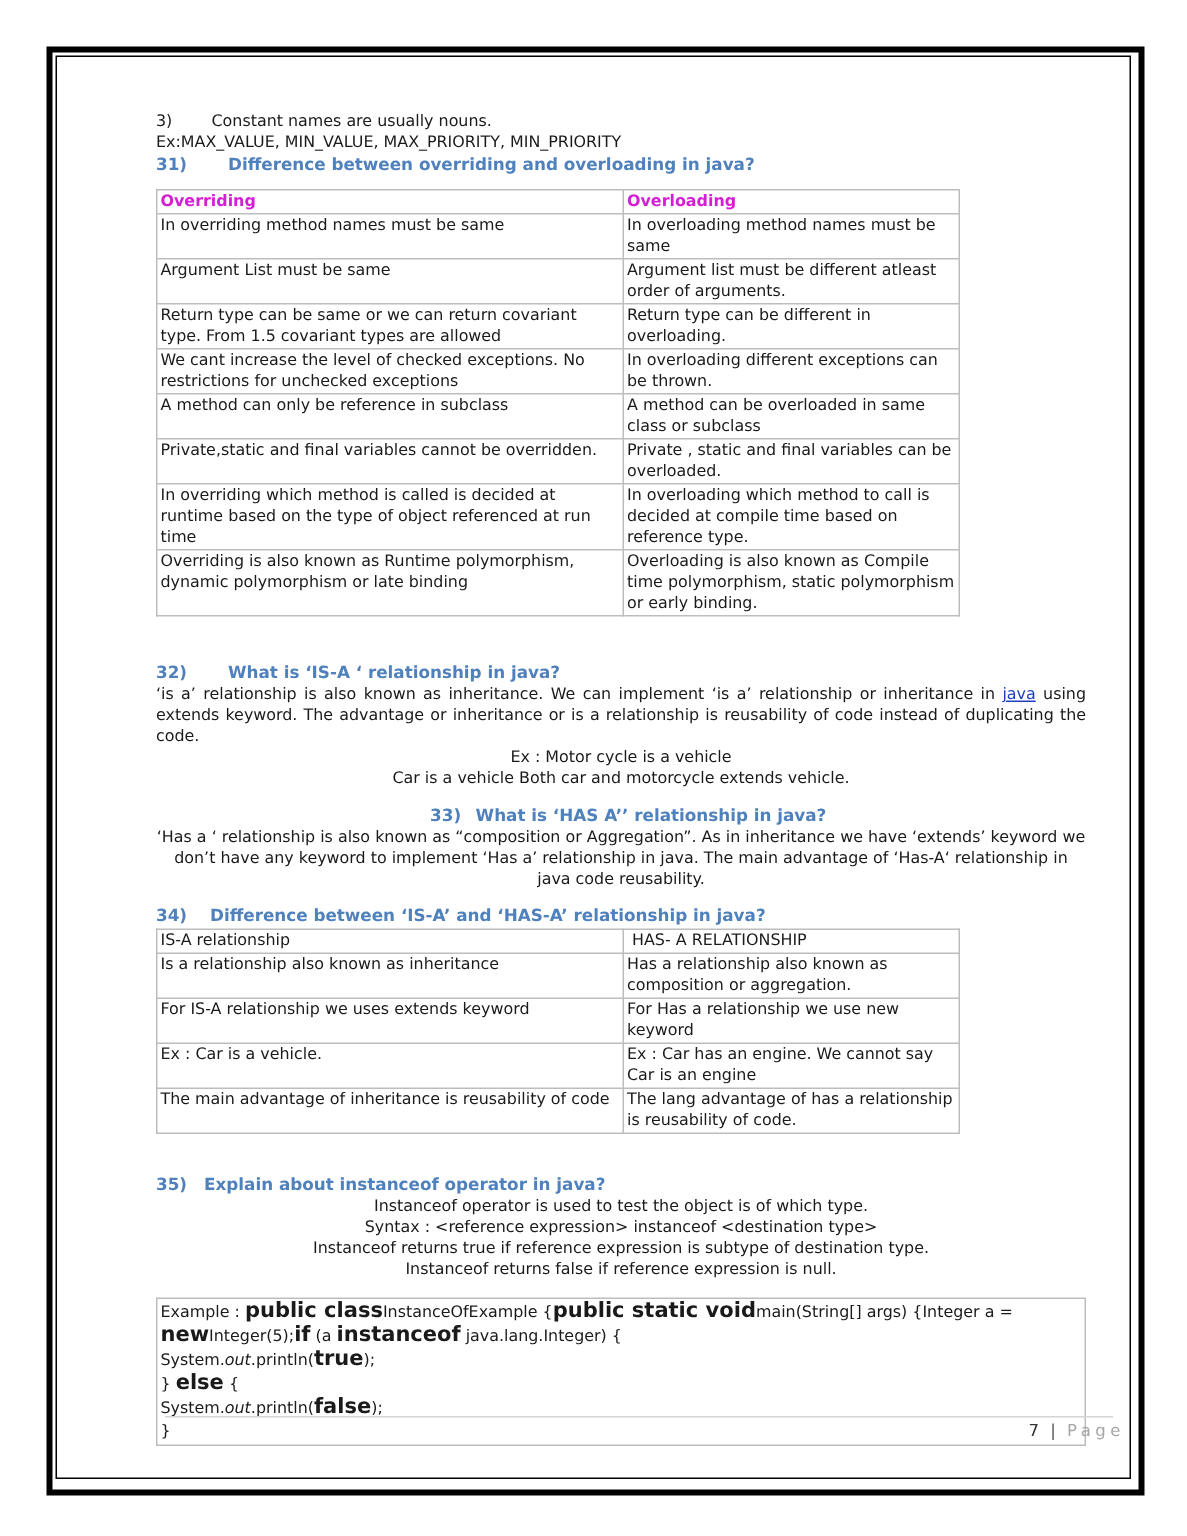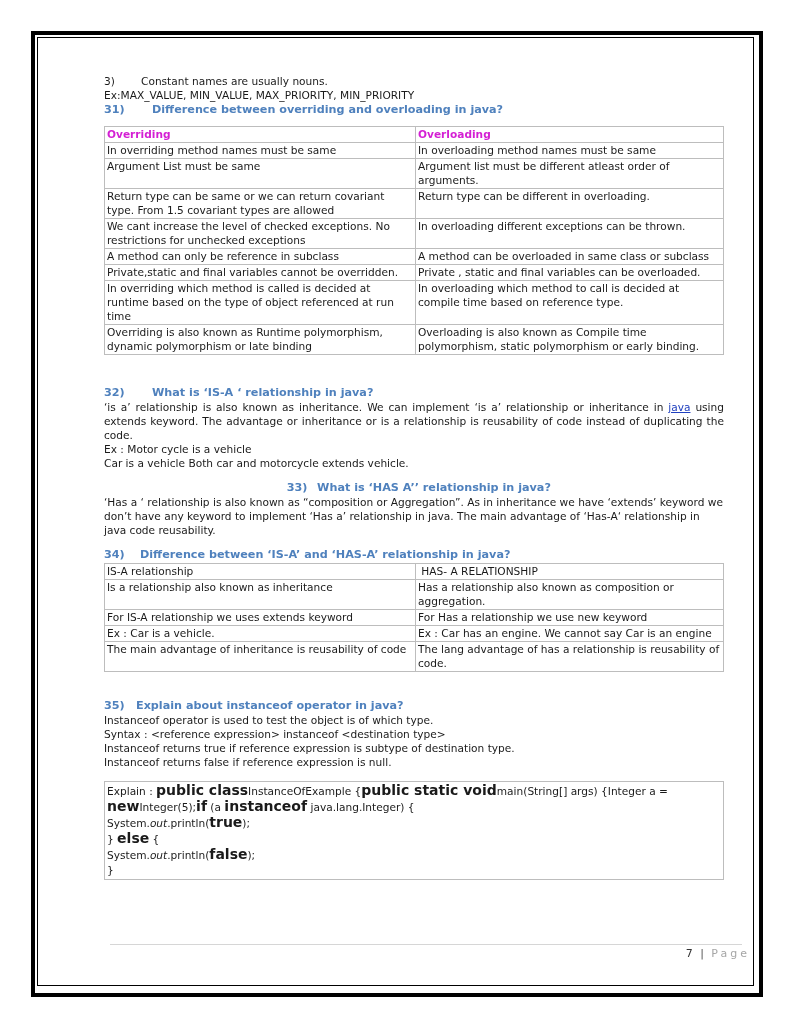--- a/index.html
+++ b/index.html
@@ -8,26 +8,26 @@
   .frame-outer { position: absolute; left: 31px; top: 31px; width: 724px; height: 958px;
                  border: 4px solid #000; box-sizing: content-box; }
   .frame-inner { position: absolute; left: 37px; top: 37px; width: 715px; height: 947px;
                  border: 1px solid #000; }
   .content { position: absolute; left: 104px; top: 74px; width: 620px; font-size: 10.6px; line-height: 14px; }
   .line { white-space: nowrap; }
   .indent-num { display: inline-block; width: 37px; }
   .heading { color: #4f81bd; font-weight: bold; font-size: 11.2px; line-height: 15px; }
   .heading .num { display: inline-block; width: 48px; }
   .heading .num-tight { display: inline-block; width: 36px; }
-  table.cmp { border-collapse: collapse; width: 620px; table-layout: fixed; }
+  table.cmp { border-collapse: collapse; width: 536px; table-layout: fixed; }
   table.cmp td { border: 1px solid #bdbdbd; vertical-align: top; padding: 0 2px 1px 2px;
                  font-size: 10.6px; line-height: 14px; }
   table.cmp td.c1 { width: 306px; }
   .th-magenta { color: #d41fd4; font-weight: bold; }
-  .para { font-size: 10.6px; line-height: 14px; }
+  .para { font-size: 10.6px; line-height: 14px; text-align: center; }
   .link { color: #1f3fbf; text-decoration: underline; }
   .codebox { border: 1px solid #bdbdbd; width: 614px; padding: 1px 2px; font-size: 10.6px; line-height: 15px; }
   .codebox b { font-weight: bold; font-size: 14px; }
   .codebox i { font-style: italic; }
   .footer { position: absolute; left: 110px; top: 944px; width: 632px; border-top: 1px solid #d6d6d6; }
   .pageno { position: absolute; right: 41px; top: 947px; font-size: 11px; letter-spacing: 2px; }
   .pageno .n { color: #333; }
   .pageno .bar { color: #555; }
   .pageno .pg { color: #a6a6a6; letter-spacing: 3px; }
 </style>
@@ -134,21 +134,21 @@
 
   <div class="heading line" style="margin-top:26px;">
     <span class="num-tight" style="width:32px;display:inline-block;">35)</span><span>Explain about instanceof operator in java?</span>
   </div>
   <div class="para line">Instanceof operator is used to test the object is of which type.</div>
   <div class="para line">Syntax : &lt;reference expression&gt; instanceof &lt;destination type&gt;</div>
   <div class="para line">Instanceof returns true if reference expression is subtype of destination type.</div>
   <div class="para line">Instanceof returns false if reference expression is null.</div>
 
   <div class="codebox" style="margin-top:12px;">
-    <div class="line"><span>Explain : </span><b>public class</b><span>InstanceOfExample {</span><b>public static void</b><span>main(String[] args) {Integer a =</span></div>
+    <div class="line"><span>Example : </span><b>public class</b><span>InstanceOfExample {</span><b>public static void</b><span>main(String[] args) {Integer a =</span></div>
     <div class="line"><b>new</b><span>Integer(5);</span><b>if</b><span style="white-space:pre;"> (a </span><b>instanceof</b><span style="white-space:pre;"> java.lang.Integer) {</span></div>
     <div class="line"><span>System.</span><i>out</i><span>.println(</span><b>true</b><span>);</span></div>
     <div class="line"><span style="white-space:pre;">} </span><b>else</b><span style="white-space:pre;"> {</span></div>
     <div class="line"><span>System.</span><i>out</i><span>.println(</span><b>false</b><span>);</span></div>
     <div class="line">}</div>
   </div>
 </div>
 
 <div class="footer"></div>
 <div class="pageno">

